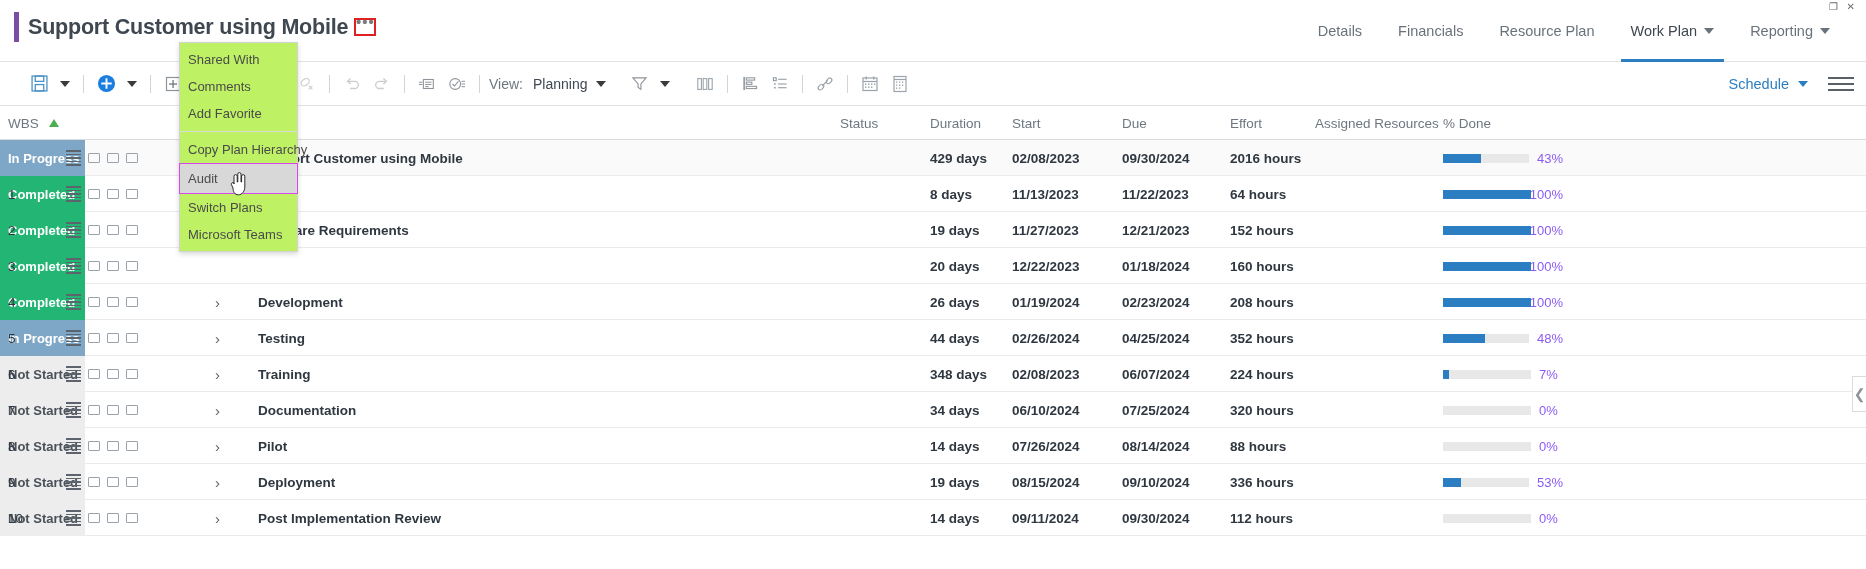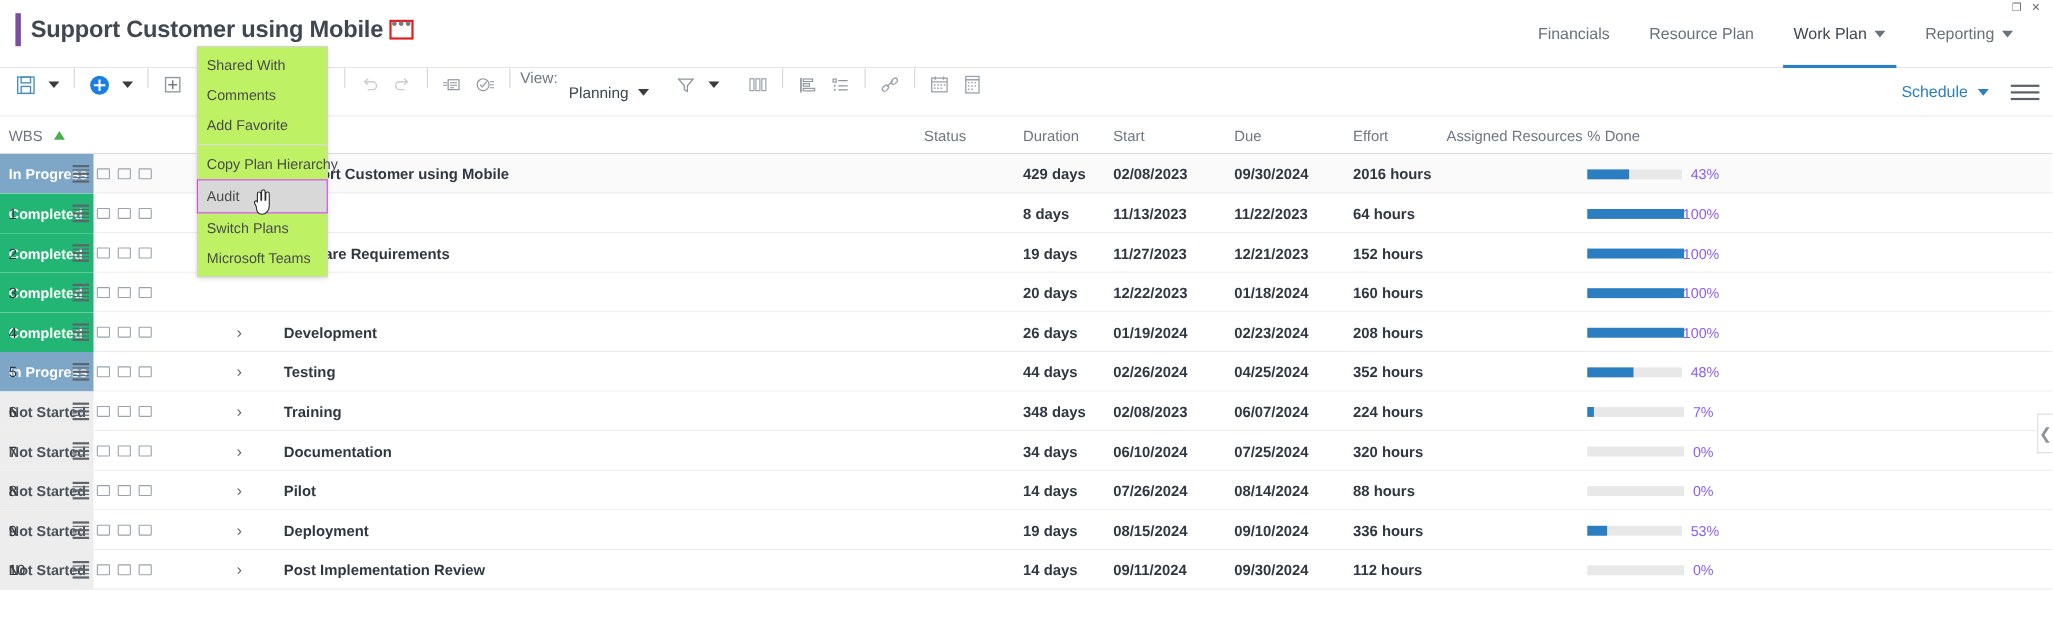--- a/index.html
+++ b/index.html
@@ -79,22 +79,22 @@
     font-size: 10px; color: #6d6d6d;
     letter-spacing: 3px;
   }
 
   
   .toolbar {
     position: absolute; left: 0; top: 62px;
     width: 1866px; height: 44px;
     background: #ffffff;
     border-bottom: 1px solid #e3e3e3;
-    display: flex; 
-    padding-left: 8px;
+    display: flex; align-items: center;
+    padding-left: 24px;
   }
   .tb-btn {
     width: 30px; height: 30px;
     display: flex; align-items: center; justify-content: center;
     cursor: pointer; flex: none;
   }
   .tb-caret {
     width: 22px; height: 30px;
     display: flex; align-items: center; justify-content: center;
     cursor: pointer; flex: none;
@@ -272,20 +272,23 @@
 
     <div class="title-wrap">
       <div class="title-accent"></div>
       <div class="page-title">Support Customer using Mobile</div>
       <div class="ellipsis-btn">
         <span>•••</span>
       </div>
     </div>
 
     <div class="topnav">
+      <div class="nav-item">
+        <span>Details</span>
+      </div>
       <div class="nav-item">
         <span>Financials</span>
       </div>
       <div class="nav-item">
         <span>Resource Plan</span>
       </div>
       <div class="nav-item active">
         <span>Work Plan</span>
         <span class="caret"></span>
       </div>

